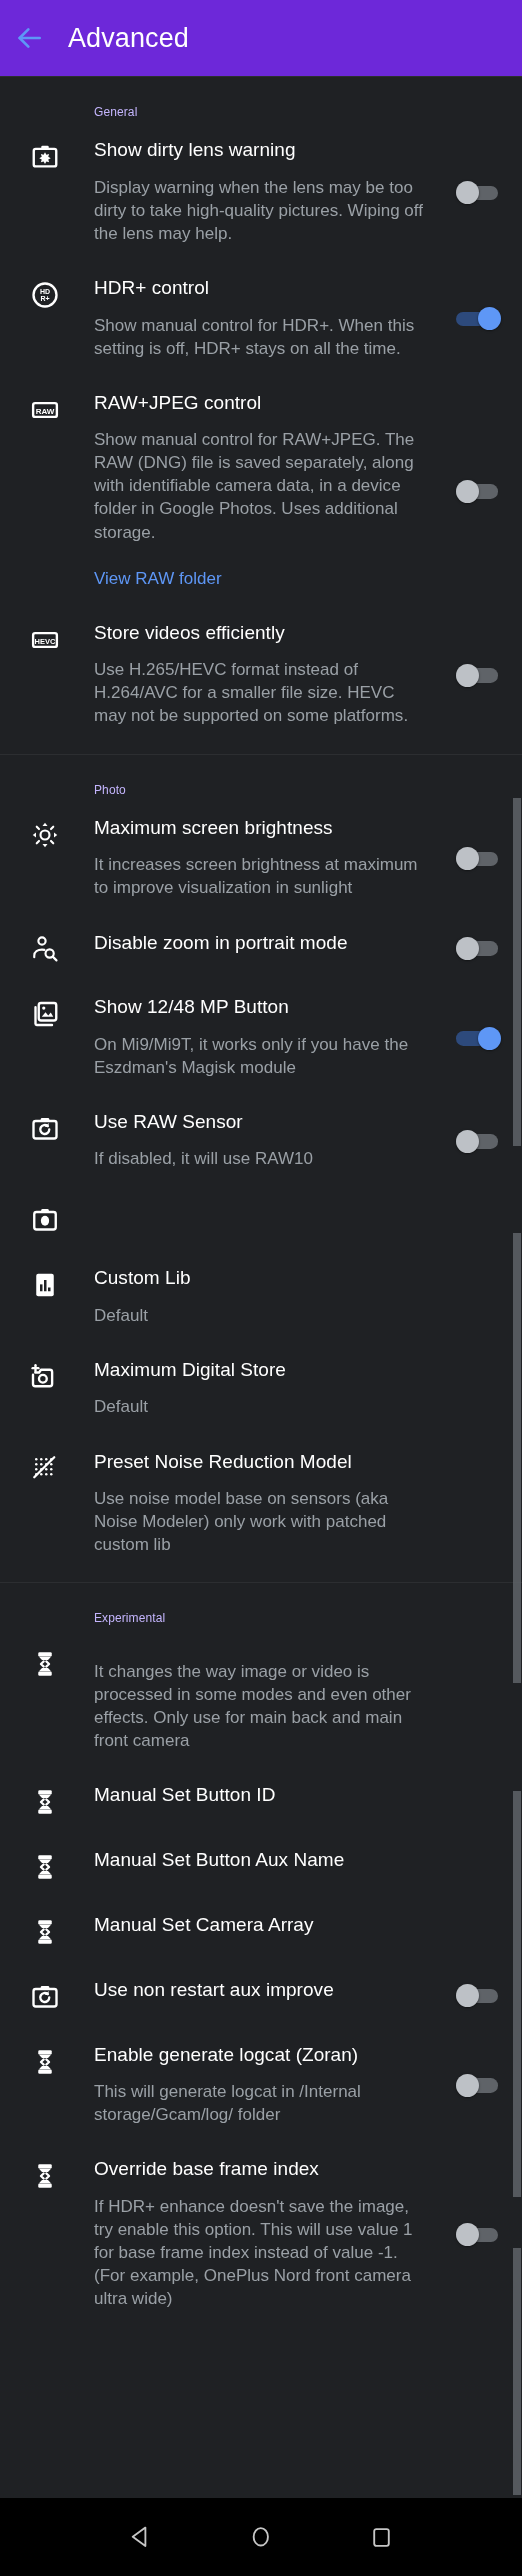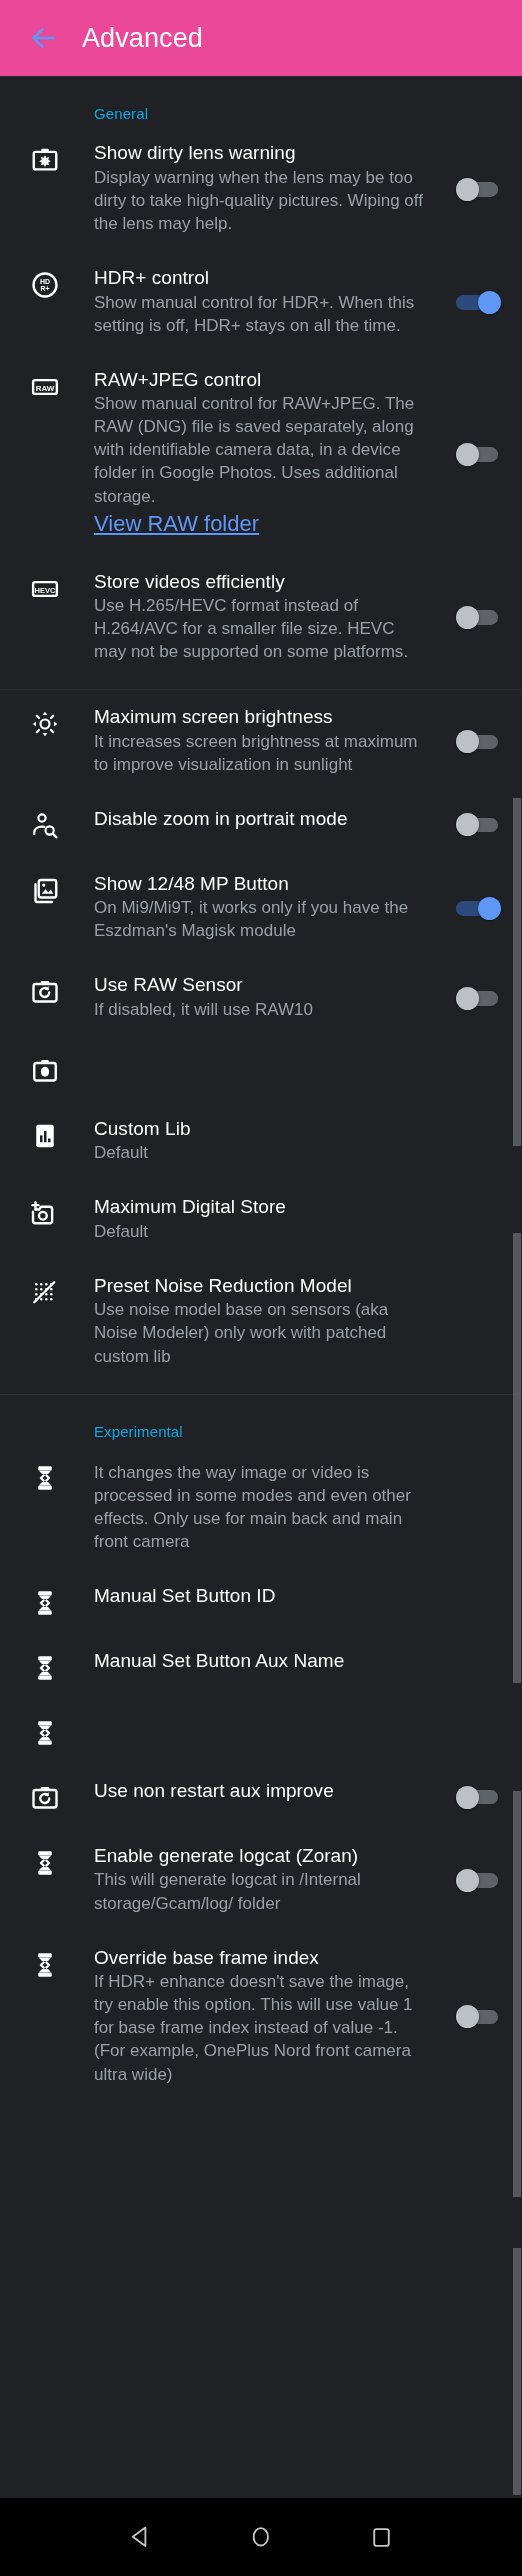--- a/index.html
+++ b/index.html
@@ -16,22 +16,22 @@
     height: 2576px;
     background: #1f2124;
     overflow: hidden;
   }
 
   
   .appbar {
     height: 77px;
     display: flex;
     align-items: center;
-    padding-left: 22px;
-    background: #ec4899;
+    padding-left: 8px;
+    background: #6d28d9;
     border-bottom: 0.7px solid #2c2e31;
   }
   .back-btn {
     width: 41px; height: 41px;
     display: flex; align-items: center; justify-content: center;
     flex: 0 0 auto;
     margin-right: 19px;
   }
   .back-btn svg { display:block; }
   .appbar-title {
@@ -42,22 +42,22 @@
     line-height: 1;
   }
 
   
   .content { position: relative; }
 
   .section { padding: 0 0 10px 0; border-bottom: 0.7px solid #2c2e31; }
   .section:last-of-type { border-bottom: none; }
 
   .section-title {
-    color: #0ea5e9;
-    font-size: 15px;
+    color: #c4b5fd;
+    font-size: 12px;
     font-weight: 500;
     padding: 28px 0 4.4px 94px;
     letter-spacing: 0.1px;
   }
 
   .item {
     display: flex;
     align-items: flex-start;
     padding: 16px 0 16px 0;
     min-height: 44px;
@@ -79,30 +79,29 @@
     font-size: 19px;
     font-weight: 400;
     line-height: 1.18;
     letter-spacing: 0.04px;
   }
   .item-summary {
     color: #9aa0a6;
     font-size: 17px;
     font-weight: 400;
     line-height: 1.36;
-    margin-top: 1px;
+    margin-top: 14px;
     letter-spacing: 0.01px;
   }
   .item-link {
     color: #5e97f6;
-    font-size: 22px;
+    font-size: 17px;
     line-height: 1.36;
-    margin-top: 1px;
+    margin-top: 23px;
     display: block;
-    text-decoration: underline;
   }
   .item-ctrl {
     flex: 0 0 auto;
     width: 87px;
     display: flex;
     align-items: center;
     justify-content: center;
     align-self: center;
   }
 
@@ -246,20 +245,21 @@
           </div>
           <div class="item-ctrl">
             <div class="switch ">
                  <div class="track"></div>
                  <div class="thumb"></div>
                </div>
           </div>
         </div>
       </div>
       <div class="section">
+        <div class="section-title">Photo</div>
         <div class="item">
           <div class="item-icon">
             <svg width="30" height="30" viewBox="0 0 24 24" stroke="#ffffff" fill="none" stroke-width="1.7" stroke-linecap="round" stroke-linejoin="round">
         <circle cx="12" cy="12" r="3.6"></circle>
         <path d="M12 2.2l2 2.6h-4z" fill="#fff" stroke="none"></path>
         <path d="M12 21.8l-2-2.6h4z" fill="#fff" stroke="none"></path>
         <path d="M2.2 12l2.6-2v4z" fill="#fff" stroke="none"></path>
         <path d="M21.8 12l-2.6 2v-4z" fill="#fff" stroke="none"></path>
         <line x1="5.4" y1="5.4" x2="7.2" y2="7.2"></line>
         <line x1="16.8" y1="16.8" x2="18.6" y2="18.6"></line>
@@ -457,20 +457,23 @@
         </div>
         <div class="item">
           <div class="item-icon">
             <svg width="30" height="30" viewBox="0 0 24 24">
         <rect x="6.6" y="2.6" width="10.8" height="3.4" rx="1" fill="#fff"></rect>
         <rect x="6.6" y="18" width="10.8" height="3.4" rx="1" fill="#fff"></rect>
         <path d="M7.2 6.2h9.6l-2.4 2.6h-4.8z" fill="#fff"></path>
         <path d="M7.2 17.8h9.6l-2.4-2.6h-4.8z" fill="#fff"></path>
         <path d="M11 9.9L8.7 12l2.3 2.1M13 9.9L15.3 12l-2.3 2.1" fill="none" stroke="#fff" stroke-width="1.7" stroke-linecap="round" stroke-linejoin="round"></path>
       </svg>
+          </div>
+          <div class="item-body">
+            <div class="item-title">Manual Set Camera Array</div>
           </div>
           <div class="item-ctrl"></div>
         </div>
         <div class="item">
           <div class="item-icon">
             <svg width="30" height="30" viewBox="0 0 24 24">
         <rect x="2.8" y="5.6" width="18.4" height="14" rx="1.8" fill="none" stroke="#fff" stroke-width="1.9"></rect>
         <rect x="8.6" y="3.1" width="6.8" height="2.8" rx="1" fill="#fff"></rect>
         <path d="M15.4 12.4a3.6 3.6 0 1 1-1.2-2.7" fill="none" stroke="#fff" stroke-width="1.9" stroke-linecap="round"></path>
         <path d="M14.9 7.2v3.1h-3.1z" fill="#fff"></path>

